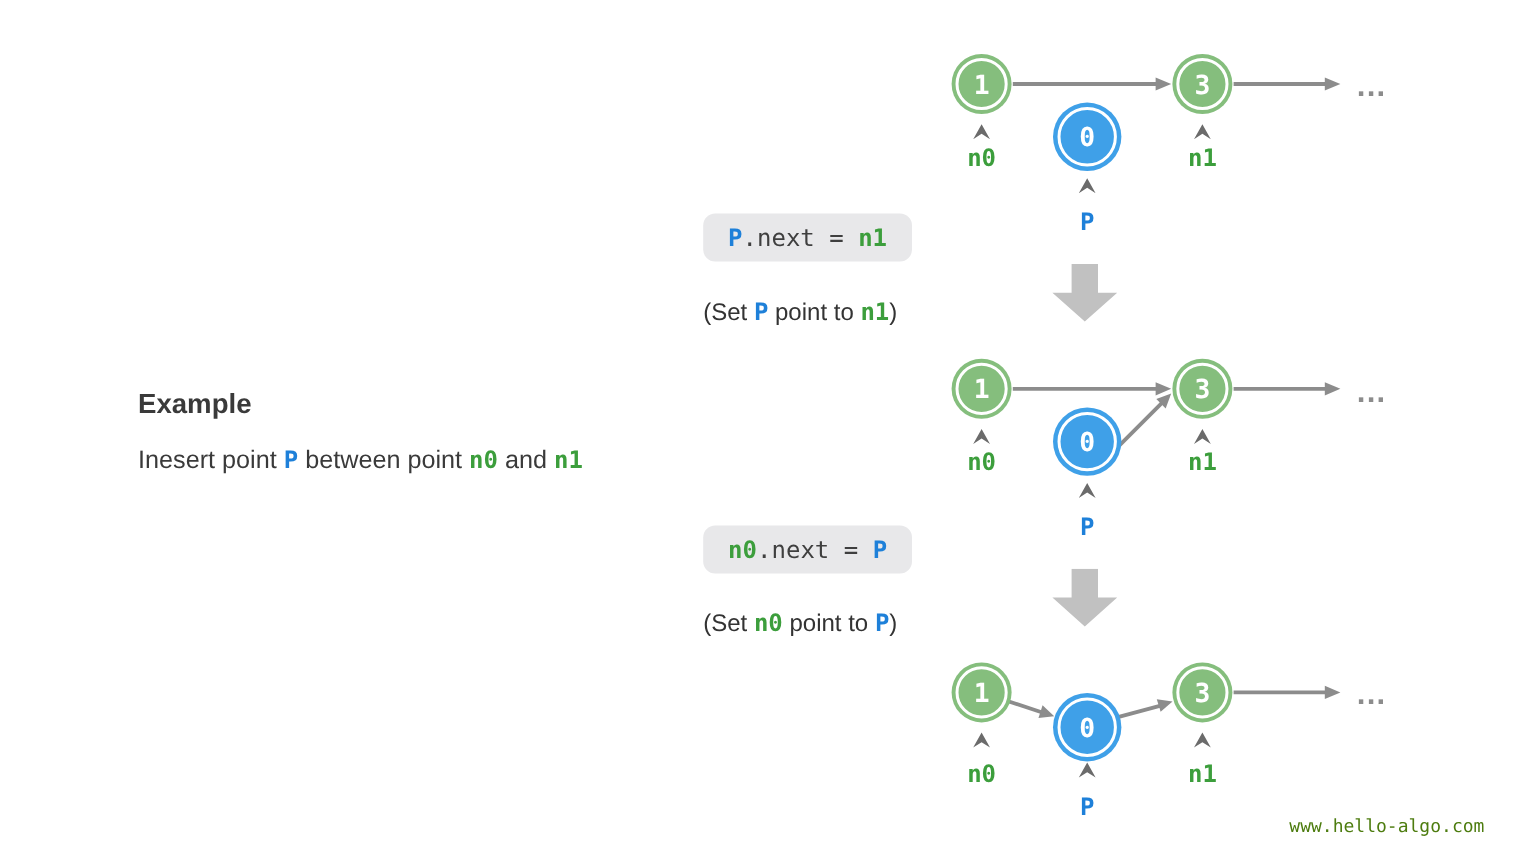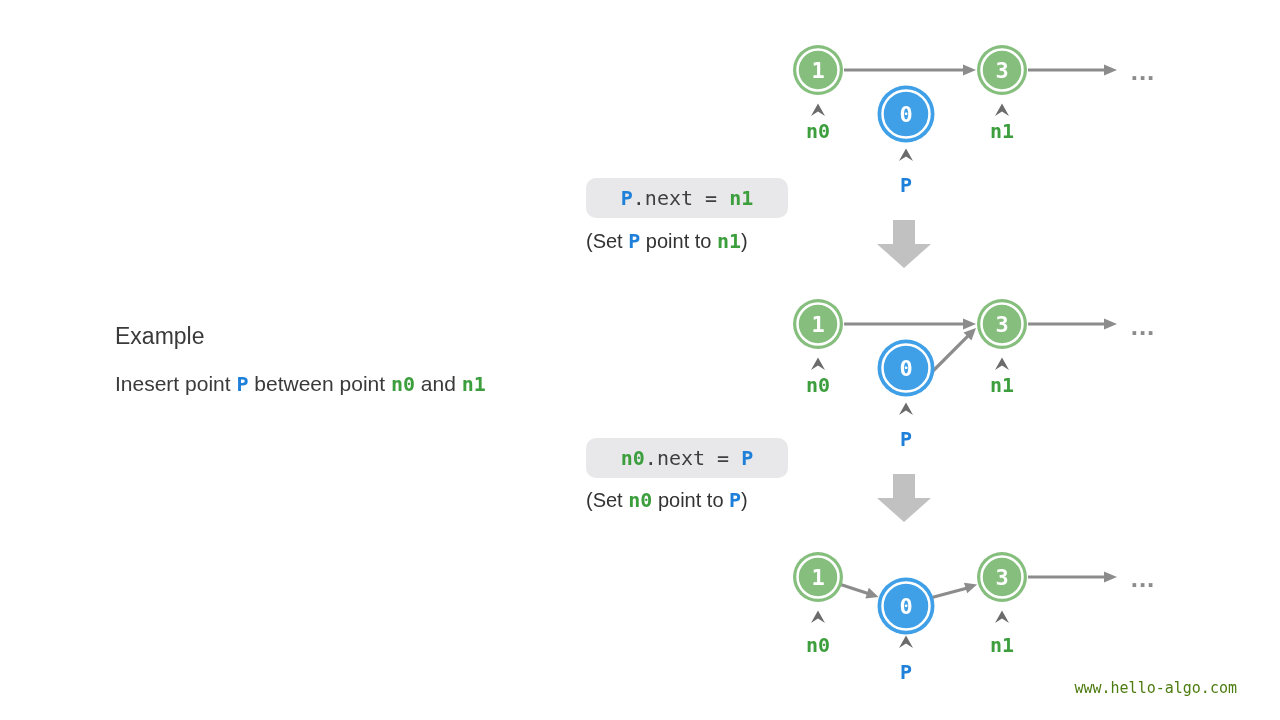--- a/index.html
+++ b/index.html
@@ -1,34 +1,34 @@
 <!DOCTYPE html>
 <html><head>
 <meta charset="utf-8">
 <style>
   html,body{margin:0;padding:0;background:#ffffff;}
   .canvas{
     position:relative;width:1280px;height:720px;background:#ffffff;
     font-family:"Liberation Sans",sans-serif;overflow:hidden;
   }
   .abs{position:absolute;}
-  .heading{font-size:23px;font-weight:normal;color:#3a3a3a;line-height:1.1;}
+  .heading{font-size:23px;font-weight:bold;color:#3a3a3a;line-height:1.1;}
   .desc{font-size:21px;color:#3a3a3a;line-height:1.2;white-space:pre;}
   .tok{font-family:"DejaVu Sans Mono","Liberation Mono",monospace;font-weight:bold;white-space:pre;}
   .tok.blue{color:#1e80d9;}
   .tok.green{color:#3c9e3c;}
   .chip{
-    background:#e8e8ea;border-radius:10px;width:202px;height:40px;
+    background:#e8e8ea;border-radius:10px;width:174px;height:40px;
     display:flex;align-items:center;justify-content:center;
   }
   .chip .code-text{
     font-family:"DejaVu Sans Mono","Liberation Mono",monospace;
     font-size:20px;color:#3f3f3f;white-space:pre;
   }
-  .caption{font-size:20px;color:#333333;line-height:1.2;white-space:pre;}
+  .caption{font-size:20px;color:#333333;line-height:1.2;white-space:pre;margin-top:19px;}
   .watermark{
     font-family:"DejaVu Sans Mono","Liberation Mono",monospace;
     font-size:15px;color:#4d7c0f;
   }
   
   .edge{stroke:#8c8c8c;stroke-width:3.2;fill:none;}
   .edgehead{fill:#8c8c8c;}
   .gfill{fill:#85be7d;}
   .bfill{fill:#3fa0e8;}
   .ring{fill:none;stroke:#ffffff;stroke-width:2.5;}

